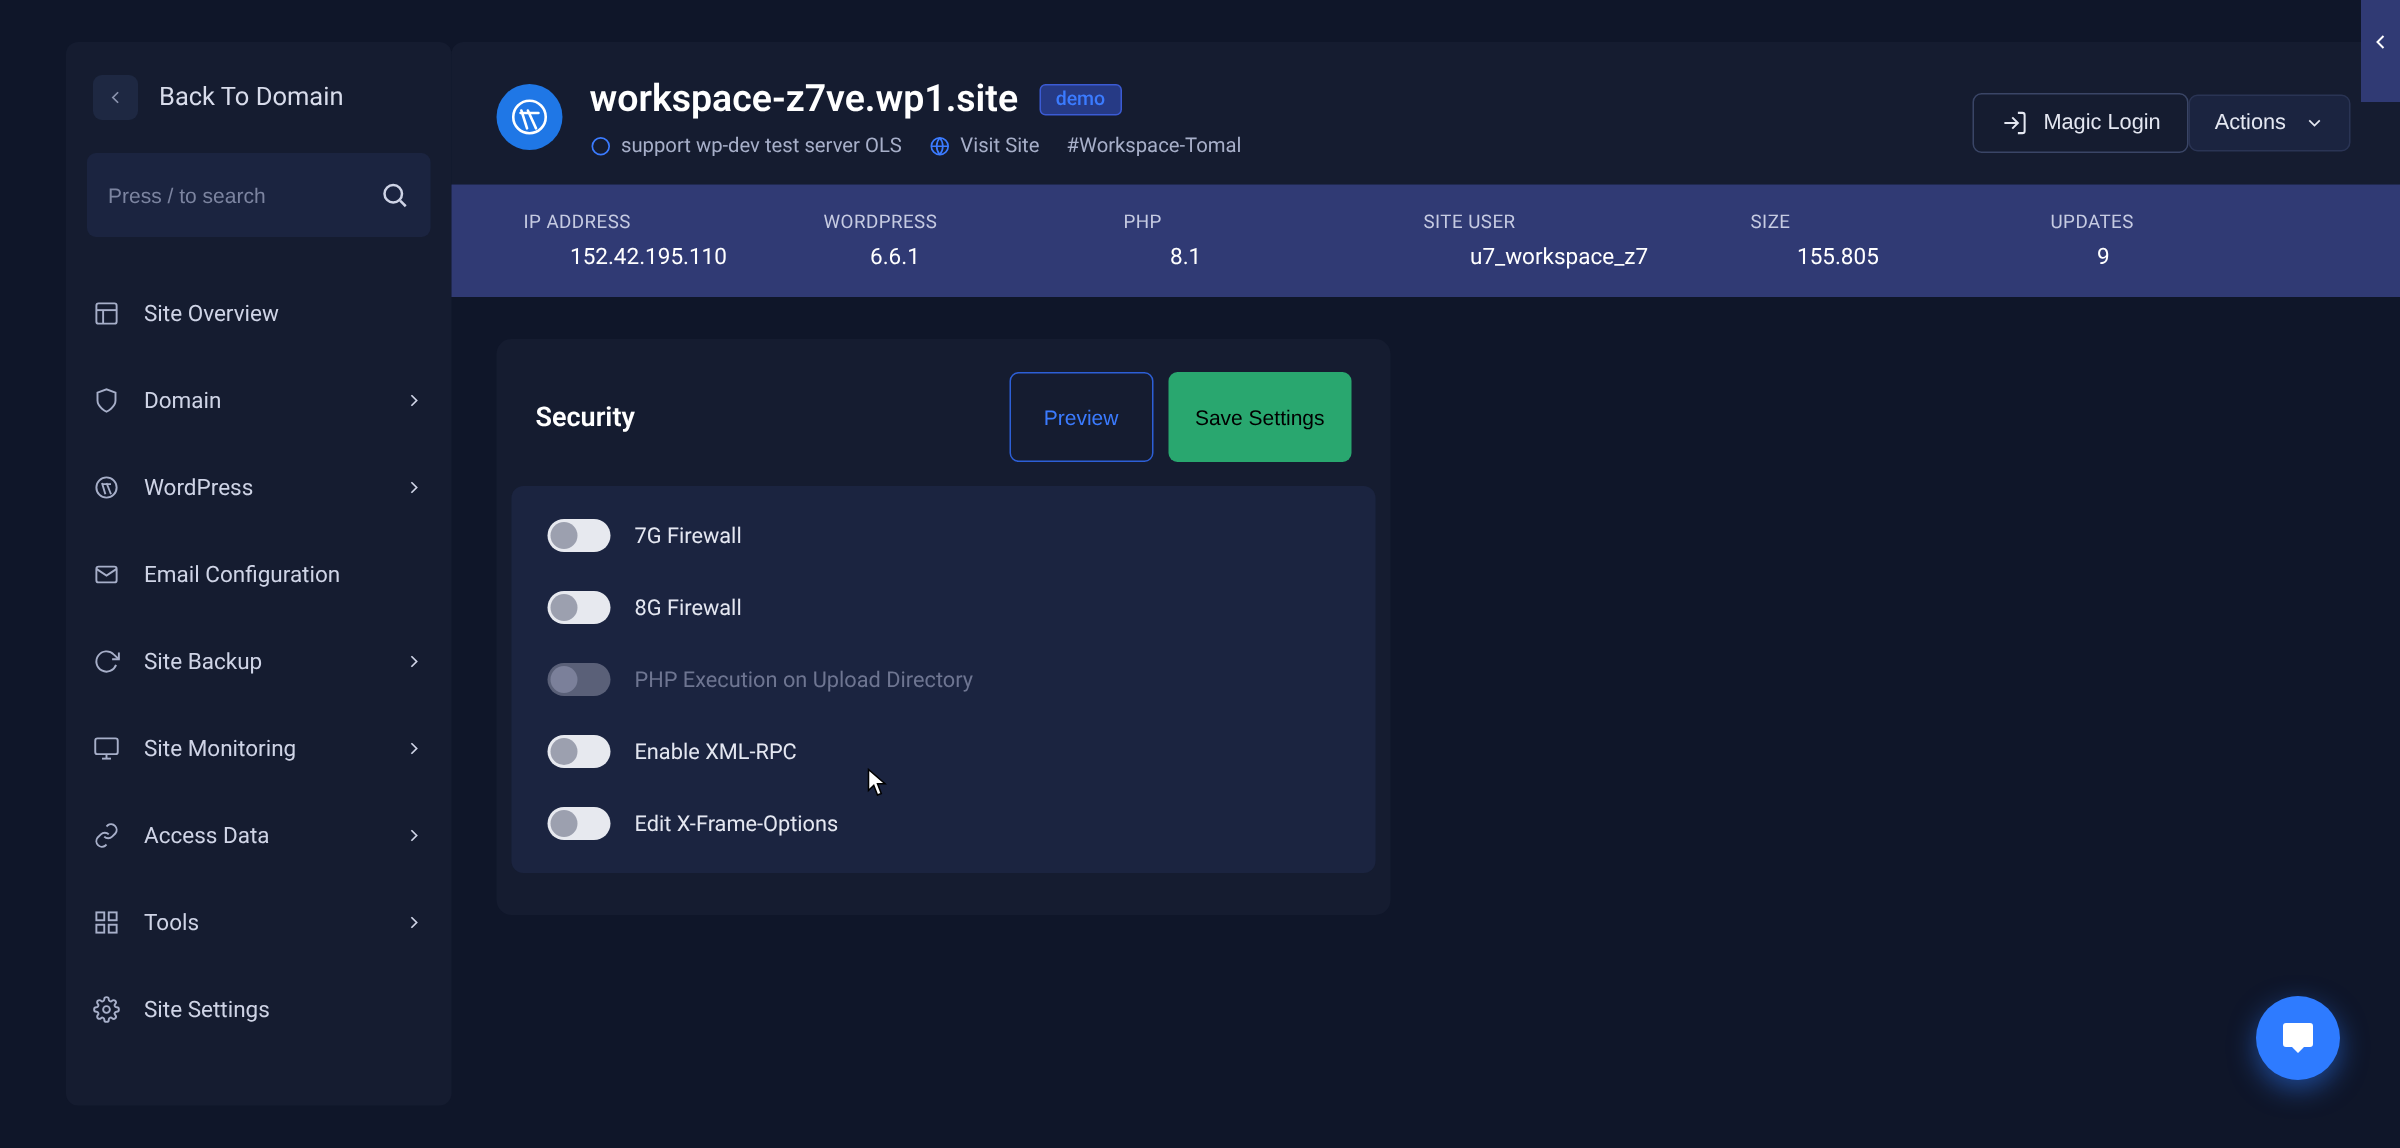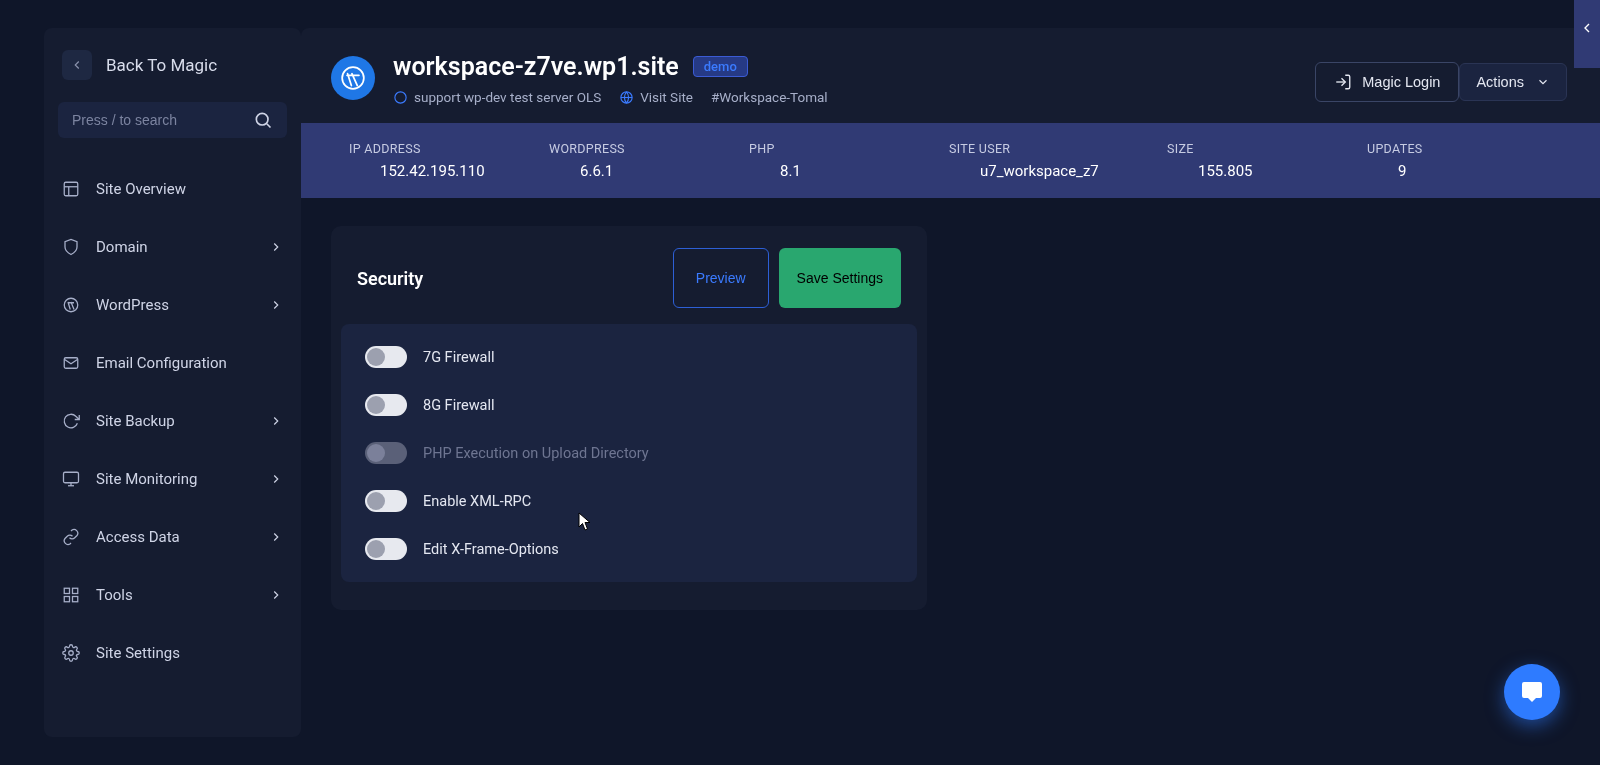--- a/index.html
+++ b/index.html
@@ -34,21 +34,21 @@
     cursor:pointer;
   }
   .back-btn svg { width:14px;height:14px;stroke:#8b93ad;fill:none;stroke-width:2; }
   .back-label { color:#d8dceb;font-size:17px; }
   .search-wrap {
     margin:2px 14px 14px 14px;
     background:#1b2440;
     border-radius:6px;
     display:flex;align-items:center;
     padding:0 14px;
-    height:36px;
+    height:56px;
   }
   .search-wrap input {
     flex:1;background:transparent;border:none;outline:none;
     color:#cfd4e6;font-size:14px;
   }
   .search-wrap input::placeholder { color:#7c84a0; }
   .search-wrap svg { width:20px;height:20px;stroke:#cfd4e6;fill:none;stroke-width:2; }
   .nav { display:flex;flex-direction:column;padding-top:8px; }
   .nav-item {
     display:flex;align-items:center;gap:16px;
@@ -170,21 +170,21 @@
 
 <div class="app">
 
   <aside class="sidebar">
     <div class="back-row">
       <div class="back-btn">
         <svg viewBox="0 0 24 24">
             <polyline points="15 18 9 12 15 6"></polyline>
           </svg>
       </div>
-      <span class="back-label">Back To Magic</span>
+      <span class="back-label">Back To Domain</span>
     </div>
     <div class="search-wrap">
       <input type="text" placeholder="Press / to search" style="">
       <svg viewBox="0 0 24 24">
           <circle cx="11" cy="11" r="7"></circle>
           <line x1="21" y1="21" x2="16.5" y2="16.5"></line>
         </svg>
     </div>
     <nav class="nav">
       <div class="nav-item">

